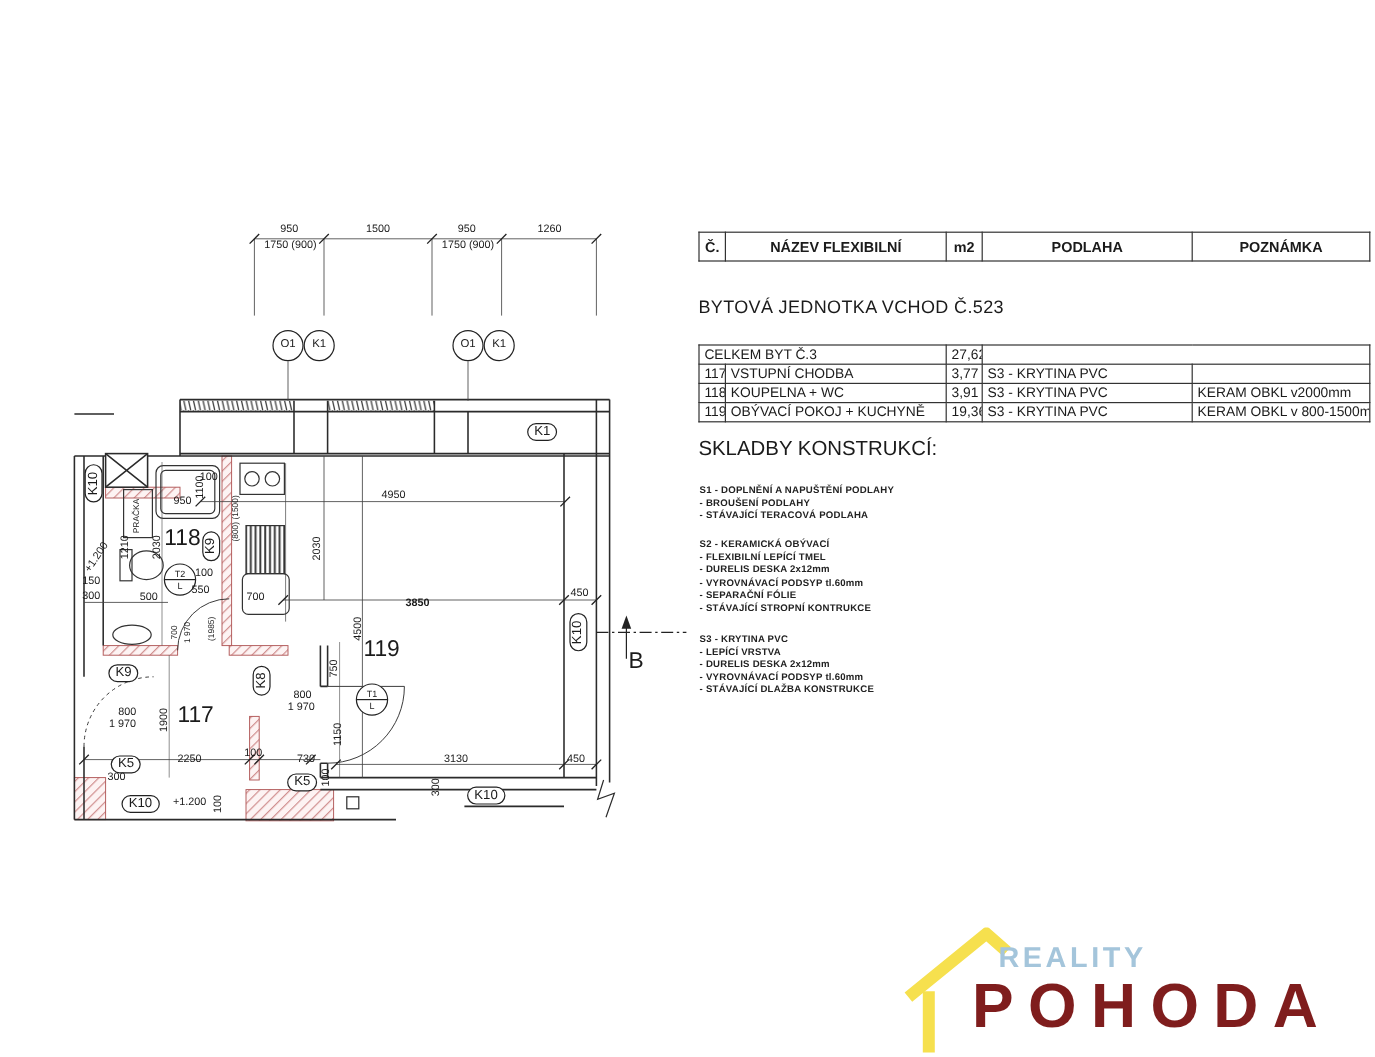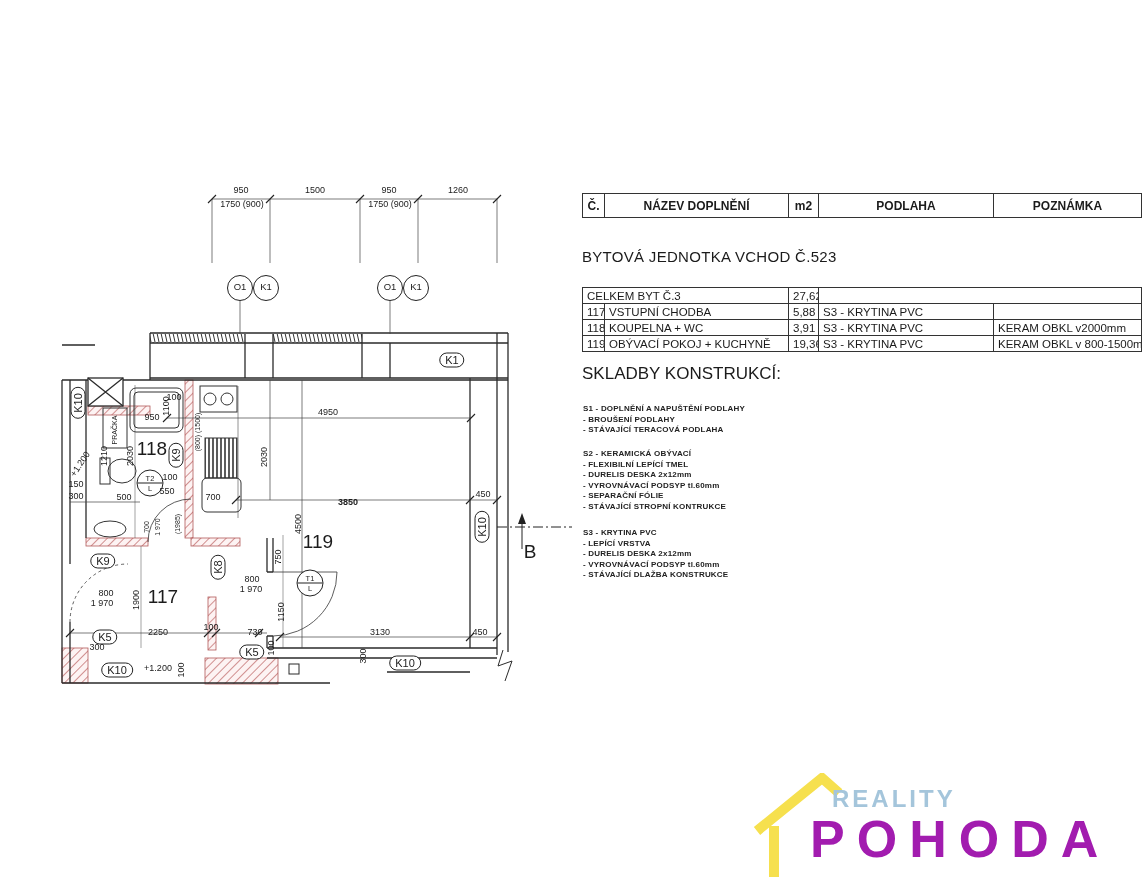--- a/index.html
+++ b/index.html
@@ -211,21 +211,21 @@
     <colgroup>
         <col style="width:22px">
         <col style="width:184px">
         <col style="width:30px">
         <col style="width:175px">
         <col style="width:148px">
       </colgroup>
     <tbody>
     <tr id="roomtable-headrow">
           <td class="hd ctr">Č.</td>
-          <td class="hd ctr">NÁZEV DOPLNĚNÍ</td>
+          <td class="hd ctr">NÁZEV FLEXIBILNÍ</td>
           <td class="hd ctr">m2</td>
           <td class="hd ctr">PODLAHA</td>
           <td class="hd ctr">POZNÁMKA</td>
         </tr>
   </tbody>
     </table>
 
   <div class="subtitle">BYTOVÁ JEDNOTKA VCHOD Č.523</div>
 
   <table class="tbl" id="roomtable2" style="left:582px;top:287px;width:559px;">
@@ -238,21 +238,21 @@
       </colgroup>
     <tbody id="roomtable-body">
         <tr>
           <td colspan="2">CELKEM BYT Č.3</td>
           <td class="rgt">27,62</td>
           <td colspan="2"></td>
         </tr>
         <tr>
           <td class="ctr">117</td>
           <td class="">VSTUPNÍ CHODBA</td>
-          <td class="rgt">5,88</td>
+          <td class="rgt">3,77</td>
           <td class="">S3 - KRYTINA PVC</td>
           <td class=""></td>
         </tr>
         <tr>
           <td class="ctr">118</td>
           <td class="">KOUPELNA + WC</td>
           <td class="rgt">3,91</td>
           <td class="">S3 - KRYTINA PVC</td>
           <td class="">KERAM OBKL v2000mm</td>
         </tr>
@@ -289,16 +289,16 @@
         <div> - STÁVAJÍCÍ DLAŽBA KONSTRUKCE</div>
       </div>
     </div>
 
   <div class="logo">
     <svg width="100" height="108">
       <polyline points="5,58 70,5 87,20" fill="none" stroke="#f6e04e" stroke-width="10"></polyline>
       <line x1="22" y1="53" x2="22" y2="104" stroke="#f6e04e" stroke-width="10"></line>
     </svg>
     <div class="t1" style="color: rgb(164, 197, 219);">REALITY</div>
-    <div class="t2" style="color: #a21caf;">POHODA</div>
+    <div class="t2" style="color: #7f1d1d;">POHODA</div>
   </div>
 
 </div>
 
 </body></html>

